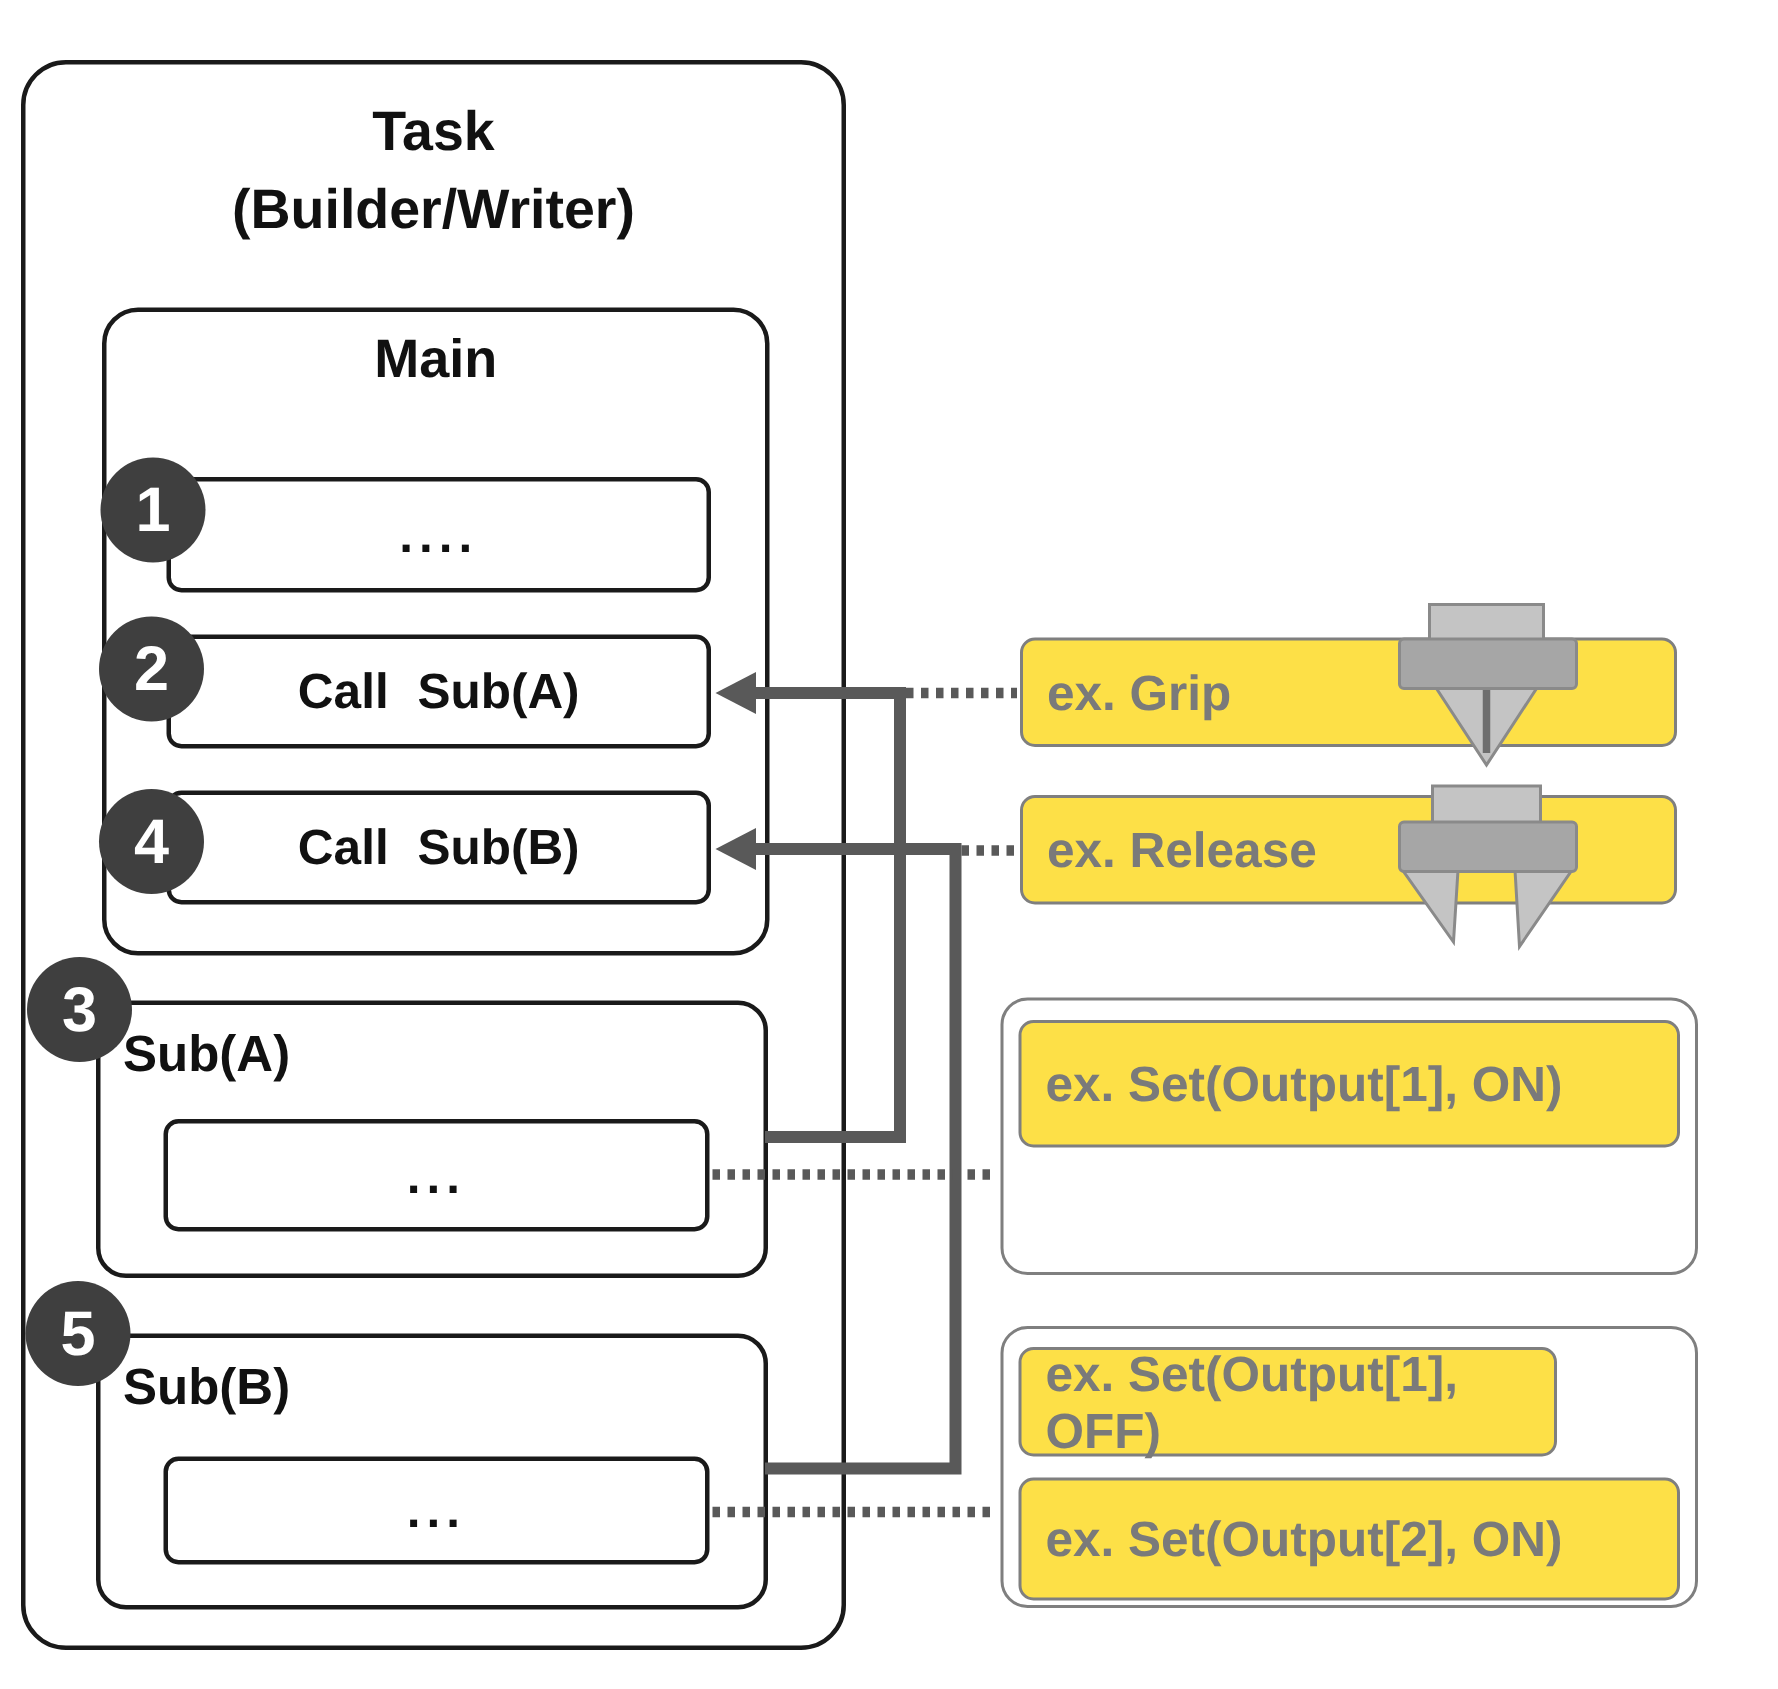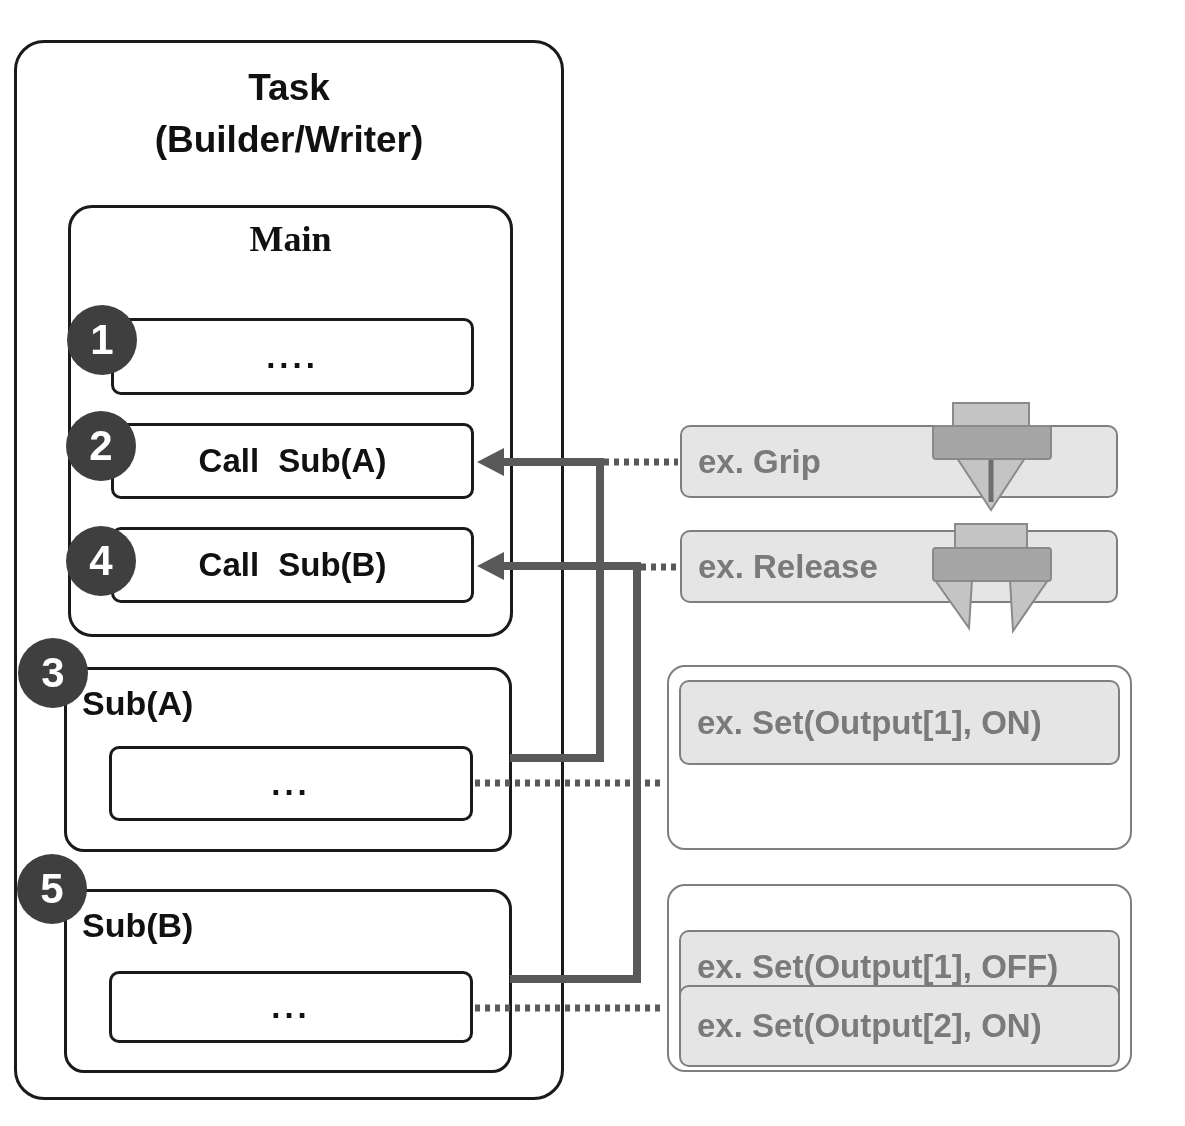--- a/index.html
+++ b/index.html
@@ -8,32 +8,32 @@
     font-family:"Liberation Sans",sans-serif;font-weight:bold;color:#111;
     background:var(--background,#fff);
   }
   .abs{position:absolute;box-sizing:border-box;}
   
   .blackbox{border:3px solid var(--box-border,#1a1a1a);background:#fff;}
   .r30{border-radius:30px;}.r24{border-radius:24px;}.r20{border-radius:20px;}.r10{border-radius:10px;}
   
   .task-title{width:550px;text-align:center;font-size:37px;line-height:52px;color:#111;}
   .task-title span{display:block;}
-  .section-title{font-size:36px;color:#111;font-family:Liberation Serif, serif;}
+  .section-title{font-size:36px;color:#111;}
   
   .row{display:flex;align-items:center;justify-content:center;font-size:33px;word-spacing:10px;color:#111;}
   .dots{letter-spacing:4px;word-spacing:0;}
   
   .badge{
     width:70px;height:70px;border-radius:50%;background:var(--badge-bg,#3f3f3f);
     color:var(--badge-text,#fff);display:flex;align-items:center;justify-content:center;
     font-size:42px;z-index:4;
   }
   
-  .exbox{border:2.5px solid var(--example-border,#7f7f7f);background:#e5e5e5;border-radius:10px;
+  .exbox{border:2.5px solid var(--example-border,#7f7f7f);background:#fde047;border-radius:10px;
     display:flex;align-items:center;padding-left:16px;font-size:33px;
     color:var(--example-text,#7a7a7a);}
   .exgroup{border:2.5px solid var(--example-border,#7f7f7f);background:#fff;border-radius:18px;}
   .sub-label{font-size:34px;color:#111;z-index:3;}
   svg{display:block;}
   .overlay{position:absolute;left:0;top:0;z-index:5;pointer-events:none;}
   .icon-layer{position:absolute;z-index:6;pointer-events:none;}
 </style>
 </head>
 <body>
@@ -83,21 +83,21 @@
   <div class="abs exbox" style="left:680px;top:530px;width:438px;height:73px;">
     <span>ex. Release</span>
   </div>
 
   <div class="abs exgroup" style="left:667px;top:665px;width:465px;height:185px;"></div>
   <div class="abs exbox" style="left:679px;top:680px;width:441px;height:85px;">
     <span>ex. Set(Output[1], ON)</span>
   </div>
 
   <div class="abs exgroup" style="left:667px;top:884px;width:465px;height:188px;"></div>
-  <div class="abs exbox" style="left:679px;top:930px;width:441px;height:73px;">
+  <div class="abs exbox" style="left:679px;top:898px;width:359px;height:73px;">
     <span>ex. Set(Output[1], OFF)</span>
   </div>
   <div class="abs exbox" style="left:679px;top:985px;width:441px;height:82px;">
     <span>ex. Set(Output[2], ON)</span>
   </div>
 
   <svg class="overlay" width="1185" height="1126" viewBox="0 0 1185 1126">
 
     <path d="M510 758 H600 V462 H502" fill="none" style="stroke:var(--connector,#595959);" stroke-width="8"></path>
     <polygon points="477,462 504,448 504,476" style="fill:var(--connector,#595959);"></polygon>

